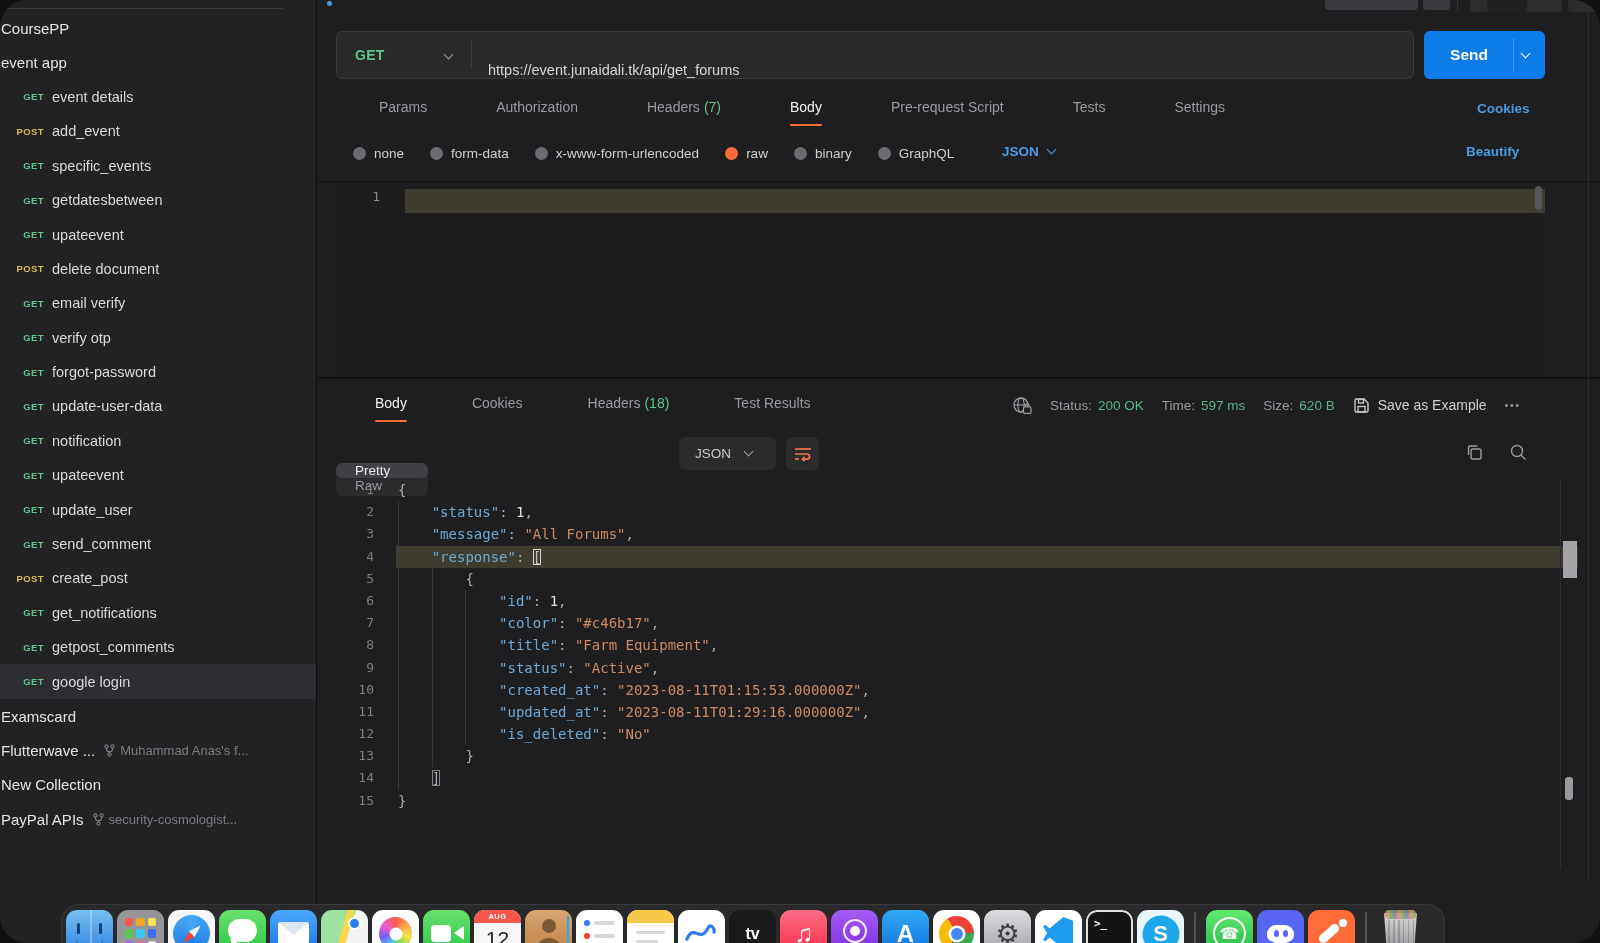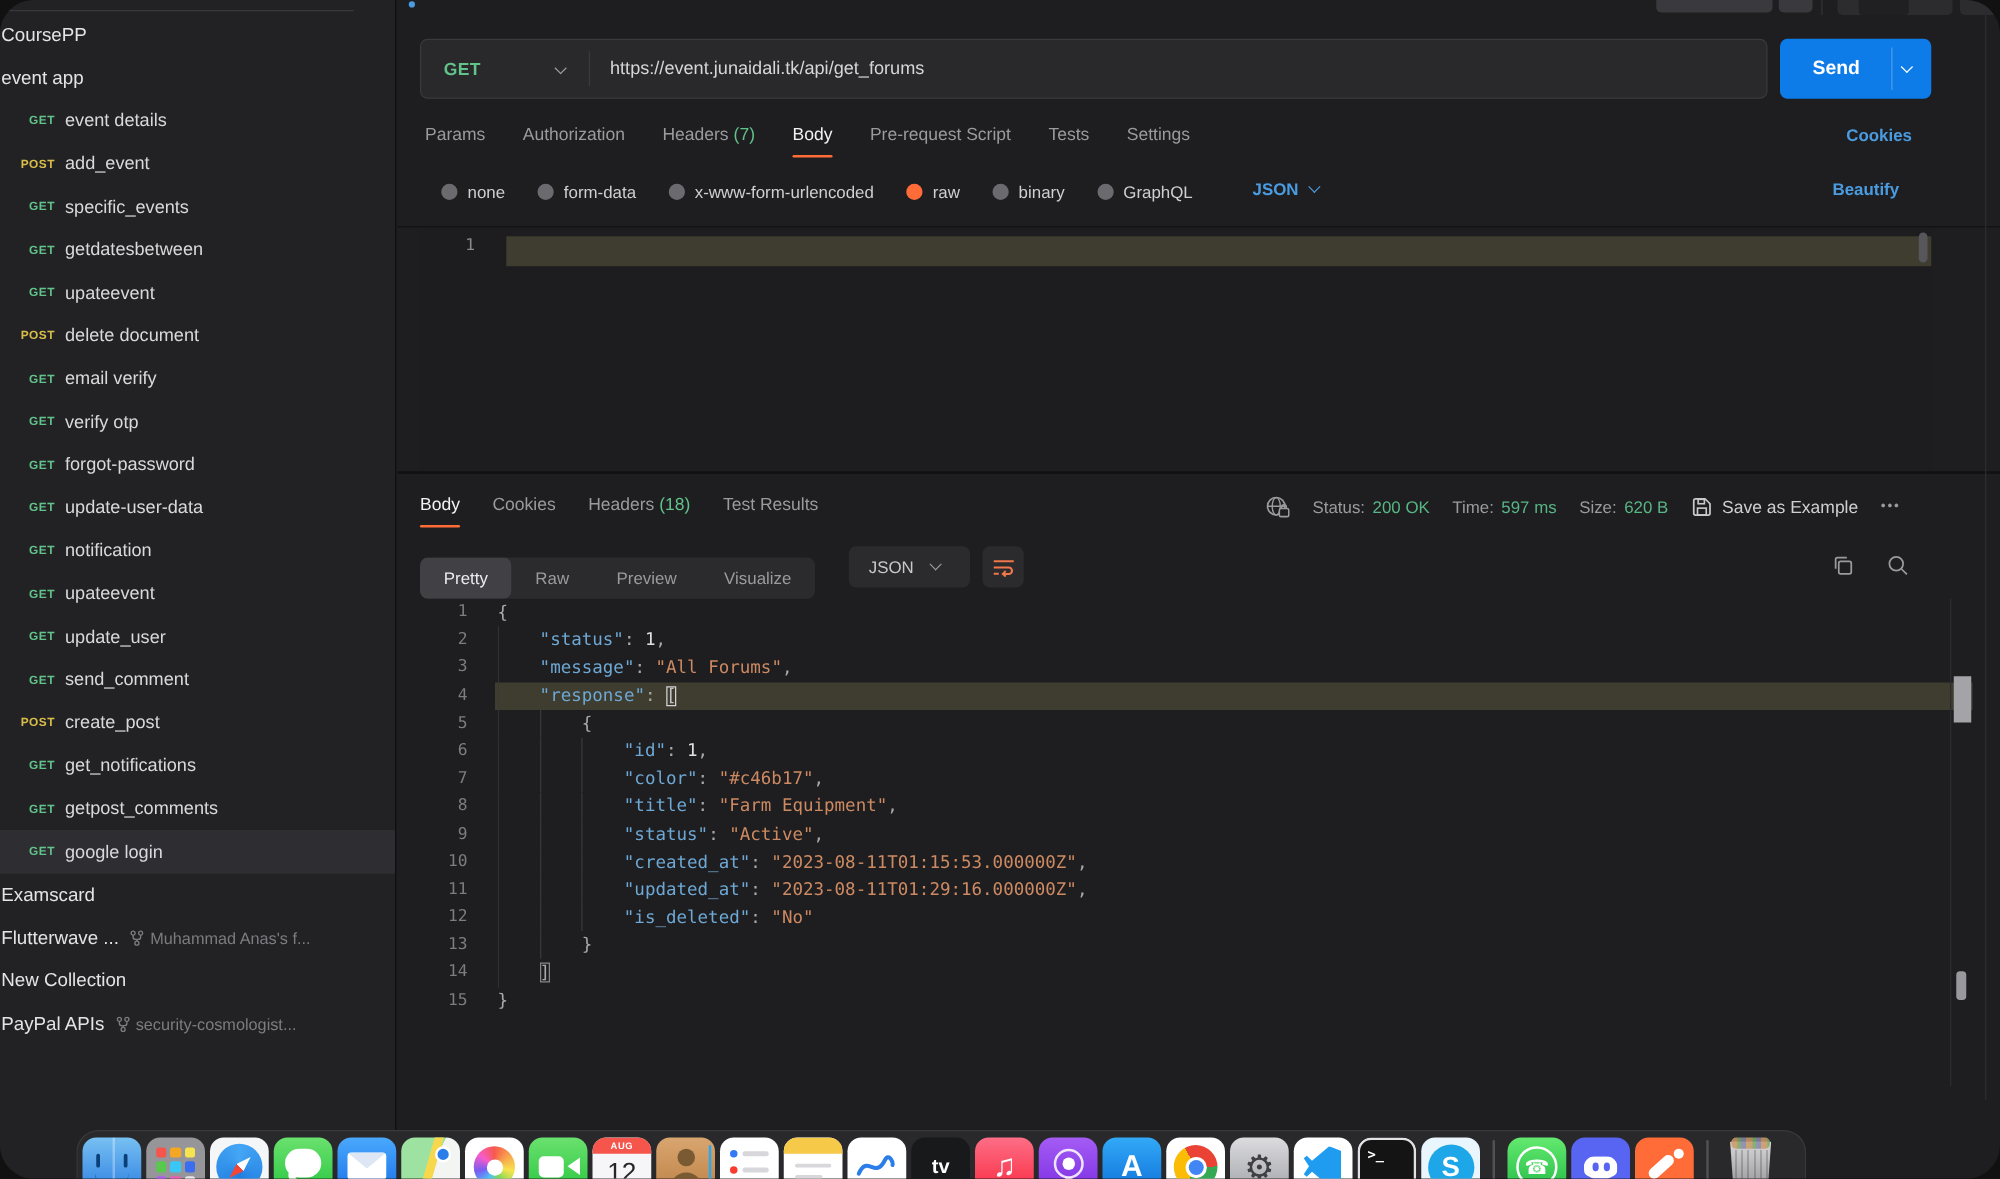--- a/index.html
+++ b/index.html
@@ -16,27 +16,27 @@
   .sb-row .method { width:30px; text-align:right; margin:0 8px 0 14px; font-size:9.5px; font-weight:bold; letter-spacing:.4px; flex:none; }
   .method.get { color:#61c28a; }
   .method.post { color:#d9bd4b; }
   .col-label { color:#e4e4e7; font-size:15px; margin-left:1px; }
   .sb-meta { color:#7c7c80; font-size:13px; margin-left:9px; display:flex; align-items:center; gap:5px; }
 
   
   .urlbox { position:absolute; left:336px; top:31px; width:1078px; height:48px; background:#29292c; border:1px solid #3a3a3e; border-radius:6px; }
   .method-label { position:absolute; left:18px; top:0; height:46px; display:flex; align-items:center; color:#61c28a; font-weight:bold; font-size:14px; letter-spacing:.3px; }
   .chev { display:inline-block; width:7px; height:7px; border-right:1.6px solid currentColor; border-bottom:1.6px solid currentColor; transform:rotate(45deg); }
-  .url-text { position:absolute; left:151px; top:0; height:46px; display:flex; align-items:center; color:#d6d6d9; font-size:14.5px; }
+  .url-text { position:absolute; left:151px; top:0; height:46px; display:flex; align-items:flex-end; color:#d6d6d9; font-size:14.5px; }
   .sendbtn { position:absolute; left:1424px; top:31px; width:121px; height:48px; background:#0d7ce8; border-radius:6px; color:#fff; }
   .sendbtn .lbl { position:absolute; left:0; width:90px; top:0; height:48px; display:flex; align-items:center; justify-content:center; font-size:15.5px; font-weight:bold; }
 
   
   .rtabs { position:absolute; left:340px; top:95px; height:29px; display:flex; gap:30px; }
-  .rtab { position:relative; font-size:14px; color:#9b9b9f; padding-top:4px; }
+  .rtab { position:relative; font-size:14px; color:#9b9b9f; padding-top:4px;margin-left:39px; }
   .rtab .count { color:#61c28a; margin-left:4px; }
   .rtab.active { color:#f2f2f4; }
   .rtab.active::after { content:''; position:absolute; left:0; right:0; bottom:-2px; height:2.5px; background:#ff6c37; border-radius:2px; }
 
   
   .modes { position:absolute; left:353px; top:141px; height:24px; display:flex; gap:26px; align-items:center; }
   .mode { display:flex; align-items:center; gap:8px; font-size:13.5px; color:#cfcfd2; }
   .radio { width:13px; height:13px; border-radius:50%; background:#6a6a6f; flex:none; }
   .mode.sel .radio { background:#ff6c37; }
   .lang-pick { display:flex; align-items:center; gap:9px; color:#4a9bdf; font-size:13.5px; font-weight:bold; }
@@ -53,21 +53,21 @@
   
   .resptabs { position:absolute; left:336px; top:391px; height:29px; display:flex; gap:26px; }
   .meta-row { position:absolute; left:1012px; top:391px; height:28px; display:flex; align-items:center; gap:18px; }
   .seg { display:flex; gap:6px; font-size:13.5px; }
   .seg .k { color:#9b9b9f; }
   .seg .v { color:#58b584; }
   .save-group { display:flex; align-items:center; gap:8px; color:#cfcfd2; font-size:14px; }
   .dots { color:#9b9b9f; font-size:11px; letter-spacing:1.5px; }
 
   
-  .segctl { position:absolute; left:336px; top:446px; height:33px; display:flex; background:#2b2b2e; border-radius:6px; overflow:hidden; }
+  .segctl { position:absolute; left:336px; top:463px; height:33px; display:flex; background:#2b2b2e; border-radius:6px; overflow:hidden;flex-direction:column; }
   .chip { padding:0 19px; display:flex; align-items:center; font-size:13.5px; color:#9b9b9f; }
   .chip.active { background:#404045; border-radius:6px; color:#ececef; }
   .jsonsel { position:absolute; left:679px; top:437px; width:97px; height:33px; background:#2b2b2e; border-radius:6px; color:#c9c9cc; font-size:13.5px; display:flex; align-items:center; padding-left:16px; gap:14px; }
   .wrapbtn { position:absolute; left:786px; top:437px; width:33px; height:33px; background:#2b2b2e; border-radius:6px; display:flex; align-items:center; justify-content:center; }
 
   
   .code-wrap { position:absolute; left:336px; top:479px; width:1242px; height:340px; font:14px "DejaVu Sans Mono", monospace; }
   .code-hl { position:absolute; left:60px; right:0; height:22.2px; background:#3e3d2f; }
   .gutter { position:absolute; left:0; top:0; width:38px; text-align:right; color:#7d7d81; font-size:13px; }
   .gutter div { height:22.2px; line-height:22.2px; }

